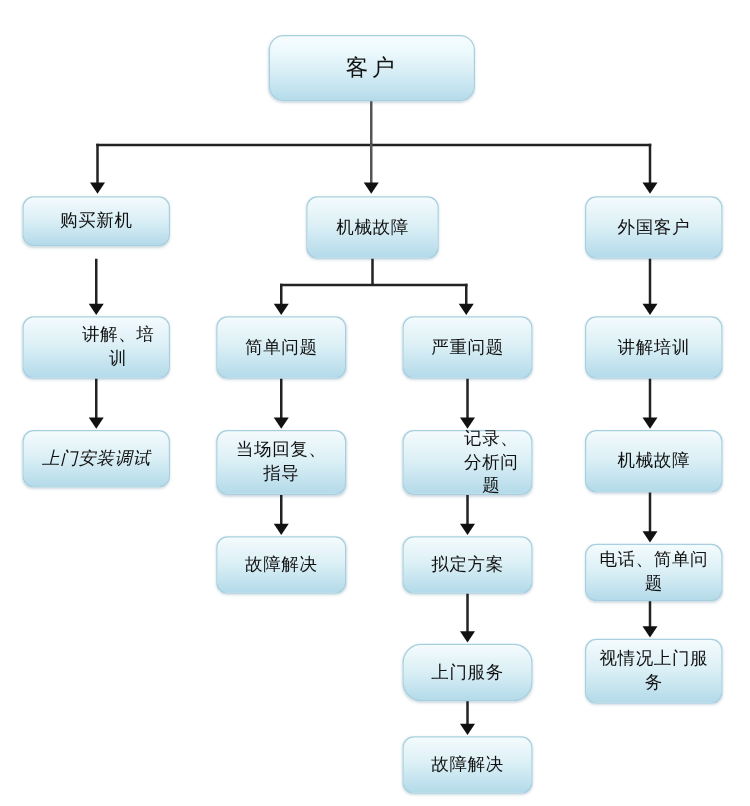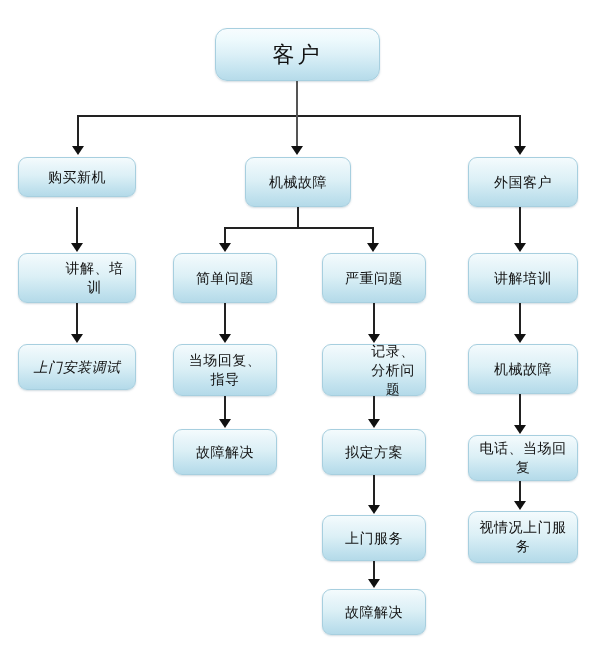--- a/index.html
+++ b/index.html
@@ -38,21 +38,21 @@
     display: block;
     width: 100%;
     white-space: pre-wrap;
     word-break: break-all;
   }
   .node.center .label { text-align: center; }
   .node.left   .label { text-align: center; }
 
   .node.root {
     border-radius: 12px;
-    font-size: 22px;
+    font-size: 18px;
     line-height: 28px;
     letter-spacing: 3px;
     background: linear-gradient(to bottom, #f7fcfe 0%, #eefafd 20%, #dcf0f7 50%, #c3e3ef 82%, #b6dbea 100%);
     border: 1px solid #a7cfdf;
   }
 
   
   .vline {
     position: absolute;
     width: 2px;
@@ -157,21 +157,21 @@
   <div class="vline" style="left:373px; top:396px; width:2px; height:25px;"></div>
   <div class="arrow" style="left:368px; top:419px;"></div>
 
   <div class="node center" style="left:322px; top:429px; width:104px; height:46px;">
     <span class="label">拟定方案</span>
   </div>
 
   <div class="vline" style="left:373px; top:475px; width:2px; height:32px;"></div>
   <div class="arrow" style="left:368px; top:505px;"></div>
 
-  <div class="node center" style="left:322px; top:515px; width:104px; height:46px;">
+  <div class="node center" style="left:322px; top:515px; width:104px; height:46px;border-radius:15px;">
     <span class="label">上门服务</span>
   </div>
 
   <div class="vline" style="left:373px; top:561px; width:2px; height:20px;"></div>
   <div class="arrow" style="left:368px; top:579px;"></div>
 
   <div class="node center" style="left:322px; top:589px; width:104px; height:46px;">
     <span class="label">故障解决</span>
   </div>
 
@@ -190,21 +190,21 @@
   <div class="arrow" style="left:514px; top:334px;"></div>
 
   <div class="node center" style="left:468px; top:344px; width:110px; height:50px;">
     <span class="label">机械故障</span>
   </div>
 
   <div class="vline" style="left:519px; top:394px; width:2px; height:33px;"></div>
   <div class="arrow" style="left:514px; top:425px;"></div>
 
   <div class="node center" style="left:468px; top:435px; width:110px; height:46px;">
-    <span class="label">电话、当场回复</span>
+    <span class="label">电话、简单问题</span>
   </div>
 
   <div class="vline" style="left:519px; top:481px; width:2px; height:22px;"></div>
   <div class="arrow" style="left:514px; top:501px;"></div>
 
   <div class="node left" style="left:468px; top:511px; width:110px; height:52px;">
     <span class="label">视情况上门服务</span>
   </div>
 
 </div>

